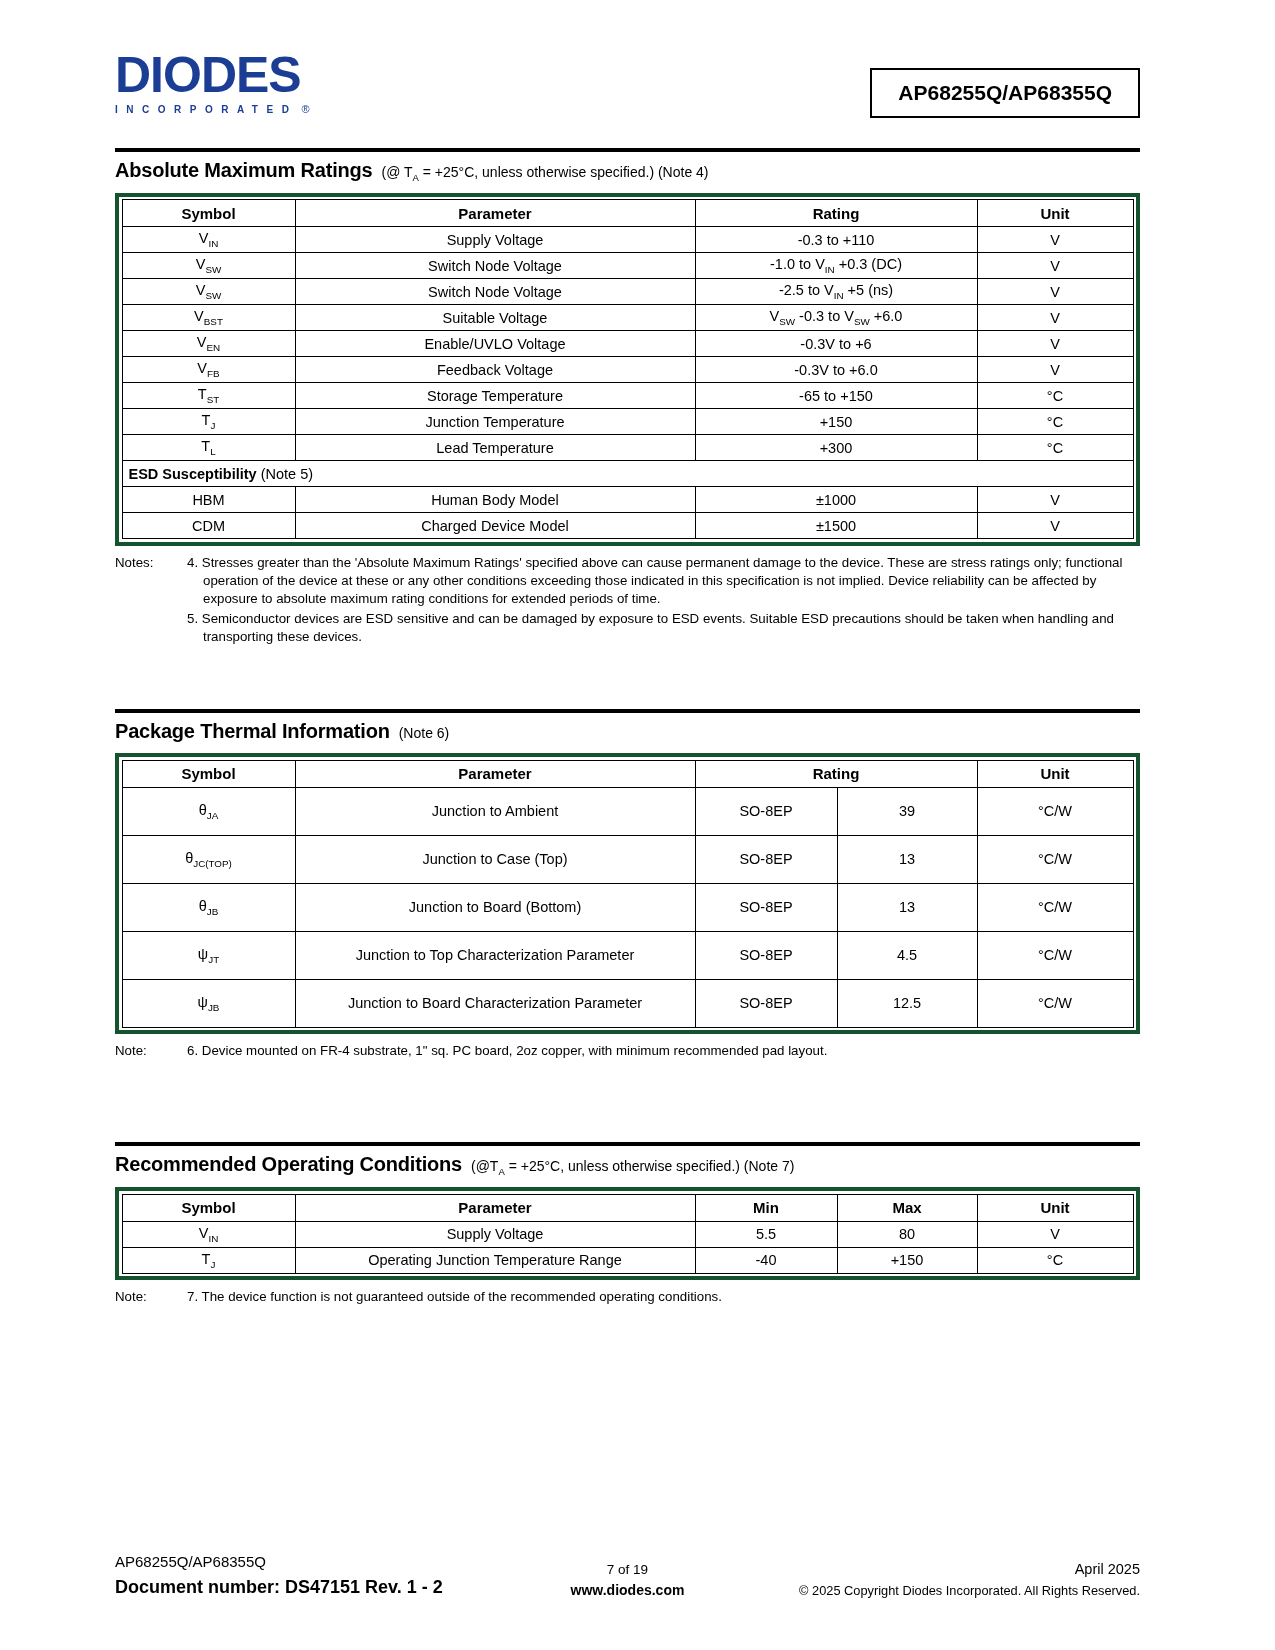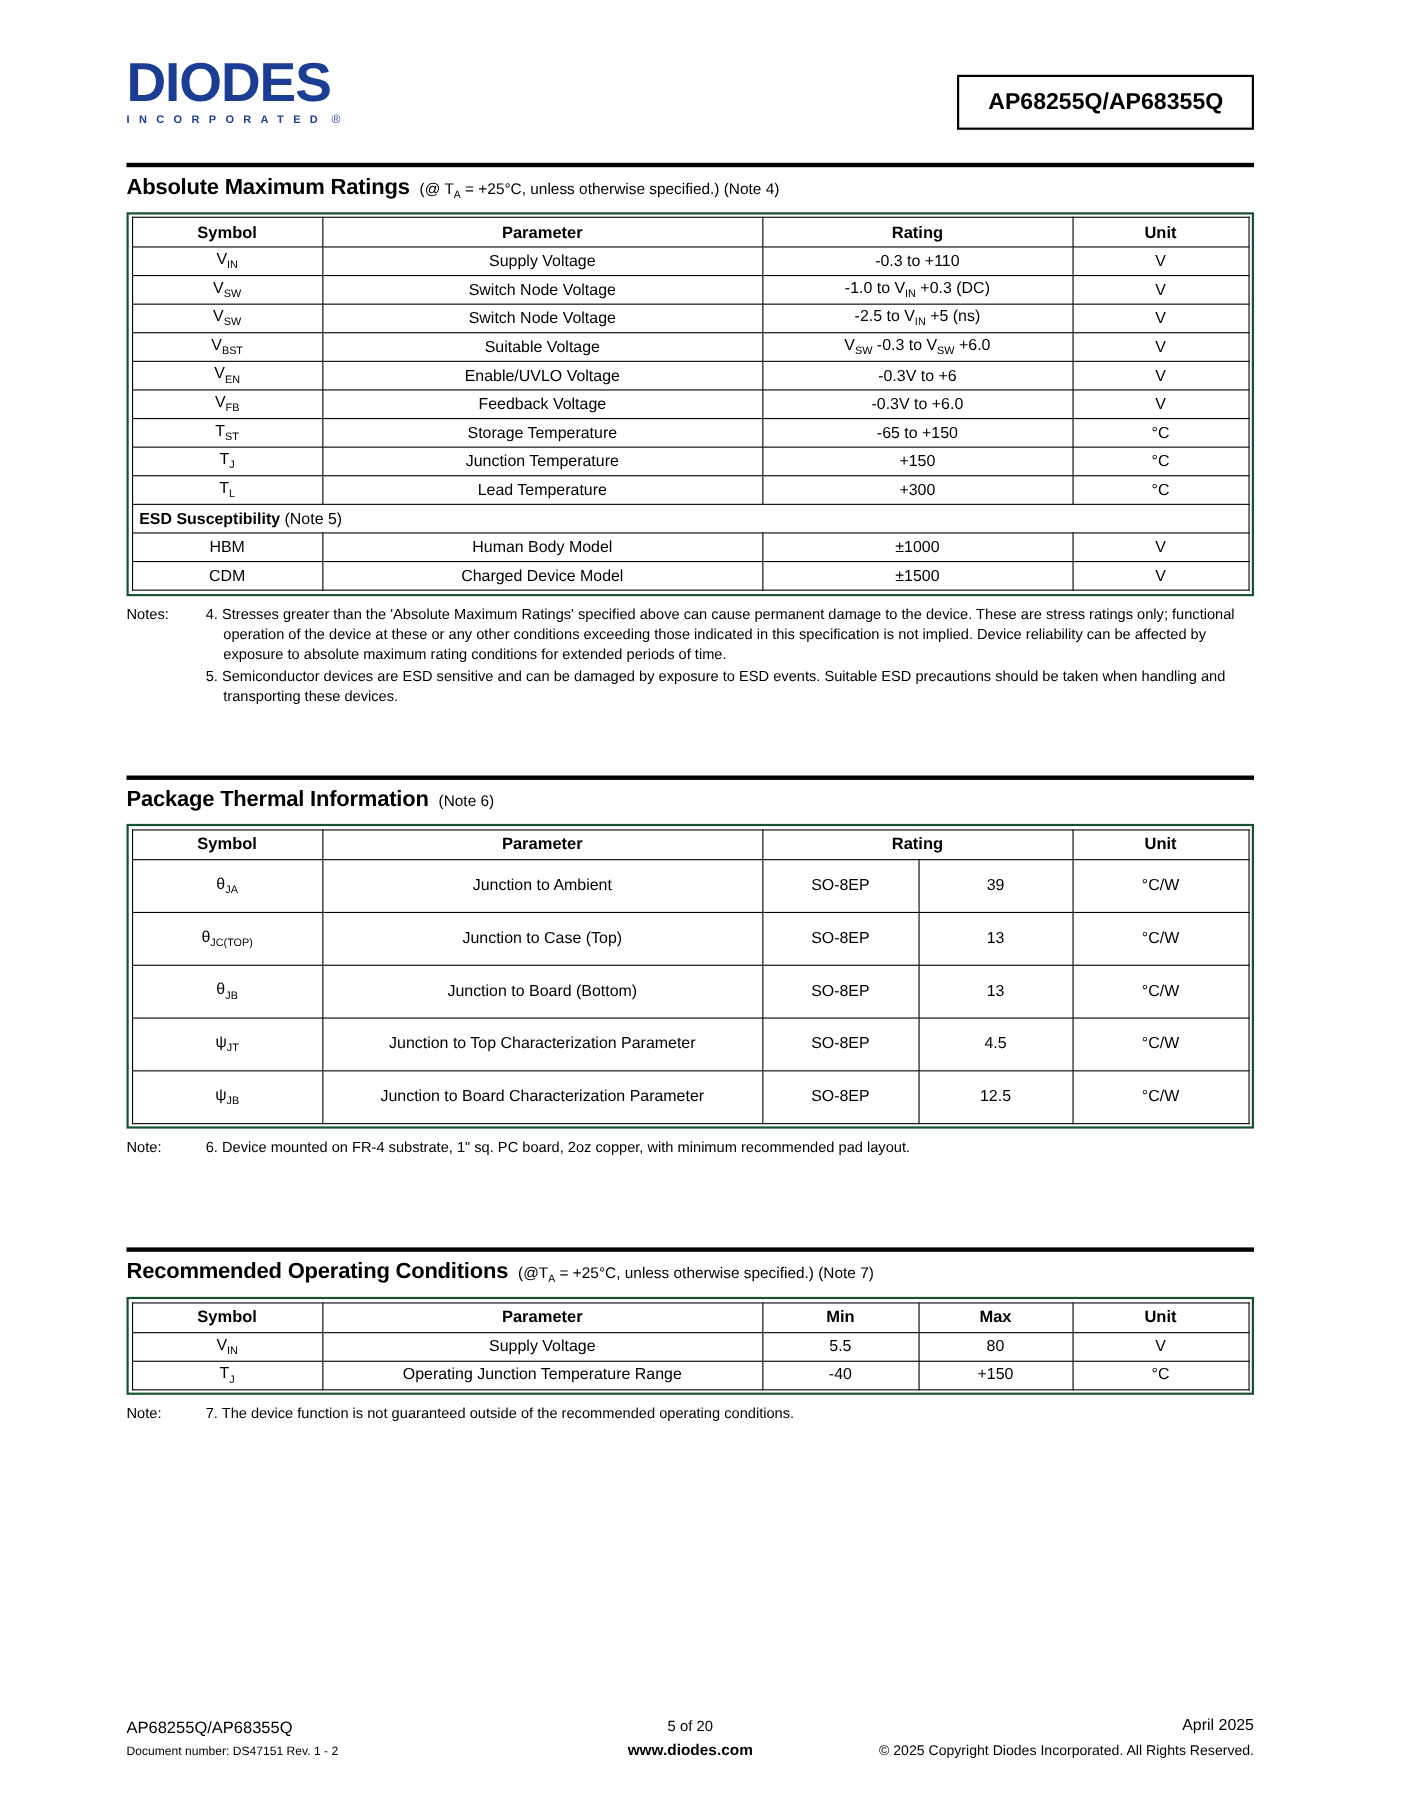--- a/index.html
+++ b/index.html
@@ -21,21 +21,21 @@
 
   
   .rule { height:4px; background:#000; }
   .sec-title-row { margin-top:7px; display:flex; align-items:baseline; gap:9px; }
   .sec-title { font-size:20px; font-weight:bold; letter-spacing:-0.2px; }
   .sec-sub { font-size:14px; }
   .sec2 { margin-top:62px; }
   .sec3 { margin-top:80px; }
 
   
-  .tbl-outer { border:2px solid #14532d; padding:2.5px; margin-top:10px; }
+  .tbl-outer { border:4px solid #14532d; padding:2.5px; margin-top:10px; }
   table { width:100%; border-collapse:collapse; table-layout:fixed; }
   th, td { border:1px solid #000; text-align:center; vertical-align:middle; padding:3px 6px; font-size:14.5px; }
   th { font-weight:bold; font-size:15px; height:27px; }
   .tbl-abs td, .tbl-roc td { height:26px; }
   .tbl-thermal td { height:48px; }
   td.esd { text-align:left; padding-left:6px; }
   .b { font-weight:bold;text-align:center; }
   sub { font-size:0.68em; }
 
   
@@ -43,21 +43,21 @@
   .notes-label { width:72px; flex:none; }
   .notes-body { flex:1; }
   .note { padding-left:16px; text-indent:-16px; margin-bottom:2px; }
 
   
   .doc-footer {
     position:absolute; left:115px; right:135px; bottom:52px;
     display:grid; grid-template-columns:1fr auto 1fr; align-items:end; font-size:13.5px;
   }
   .foot-left .l1 { font-size:15px; margin-bottom:7px; }
-  .foot-left .l2 { font-size:11px; }
+  .foot-left .l2 { font-size:18px;font-weight:bold; }
   .foot-center { text-align:center; }
   .foot-center .l1 { font-size:13.5px; margin-bottom:5px; }
   .foot-center .l2 { font-weight:bold; font-size:14px; color:#000; text-decoration:none; display:inline-block; }
   .foot-right { text-align:right; }
   .foot-right .l1 { font-size:14.5px; margin-bottom:6px; }
   .foot-right .l2 { font-size:12.8px; }
 </style>
 </head>
 <body>
 
@@ -305,20 +305,20 @@
   </div>
 
 </div>
 
 <div class="doc-footer">
   <div class="foot-left">
     <div class="l1">AP68255Q/AP68355Q</div>
     <div class="l2">Document number: DS47151 Rev. 1 - 2</div>
   </div>
   <div class="foot-center">
-    <div class="l1">5 of 20</div>
+    <div class="l1">7 of 19</div>
     <a class="l2" href="#">www.diodes.com</a>
   </div>
   <div class="foot-right">
     <div class="l1">April 2025</div>
     <div class="l2">© 2025 Copyright Diodes Incorporated. All Rights Reserved.</div>
   </div>
 </div>
 
 </body></html>

